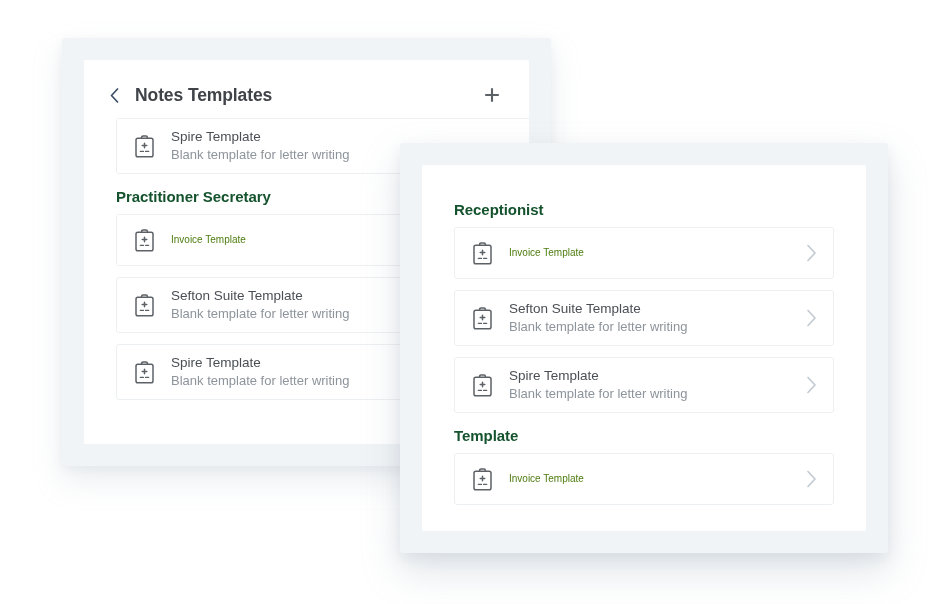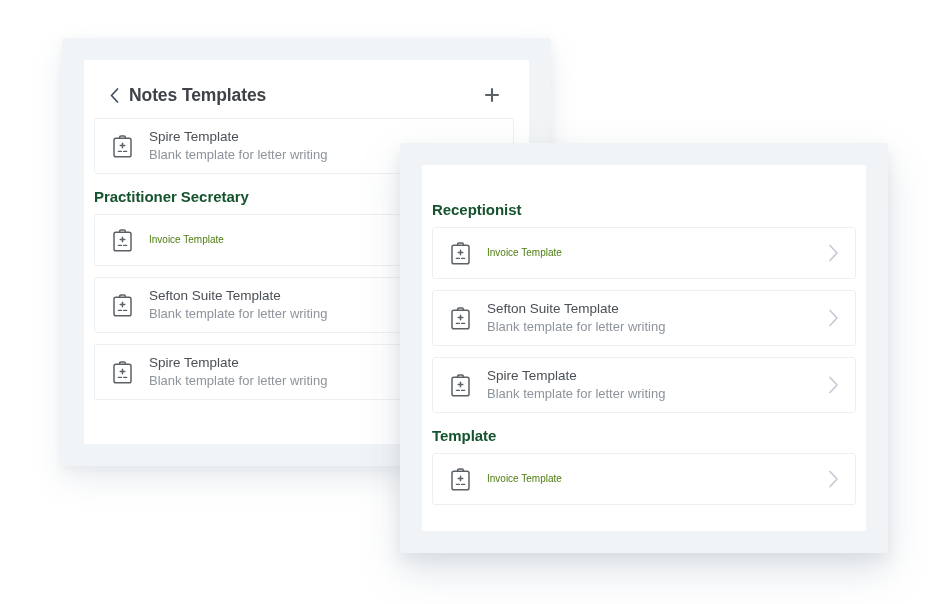--- a/index.html
+++ b/index.html
@@ -61,21 +61,21 @@
   .panel-header {
     display: flex;
     align-items: center;
     justify-content: space-between;
     padding: 24px 24px 0 24px;
     box-sizing: border-box;
   }
   .header-left {
     display: flex;
     align-items: center;
-    gap: 9px;
+    gap: 15px;
   }
   .back-chevron {
     display: inline-flex;
     align-items: center;
     justify-content: center;
     width: 12px;
     height: 20px;
     color: #3d4f66;
     cursor: pointer;
   }
@@ -92,21 +92,21 @@
     display: inline-flex;
     align-items: center;
     justify-content: center;
     color: #5c6166;
     cursor: pointer;
     margin-right: 2px;
   }
 
   
   .list-body {
-    padding: 0 10px;
+    padding: 0 32px;
     box-sizing: border-box;
   }
   .list-body.back-body { padding-top: 12px; }
   .list-body.front-body { padding-top: 22px; }
 
   .section-heading {
     font-size: 15px;
     font-weight: bold;
     color: #14532d;
     margin: 14px 0 9px 0;

